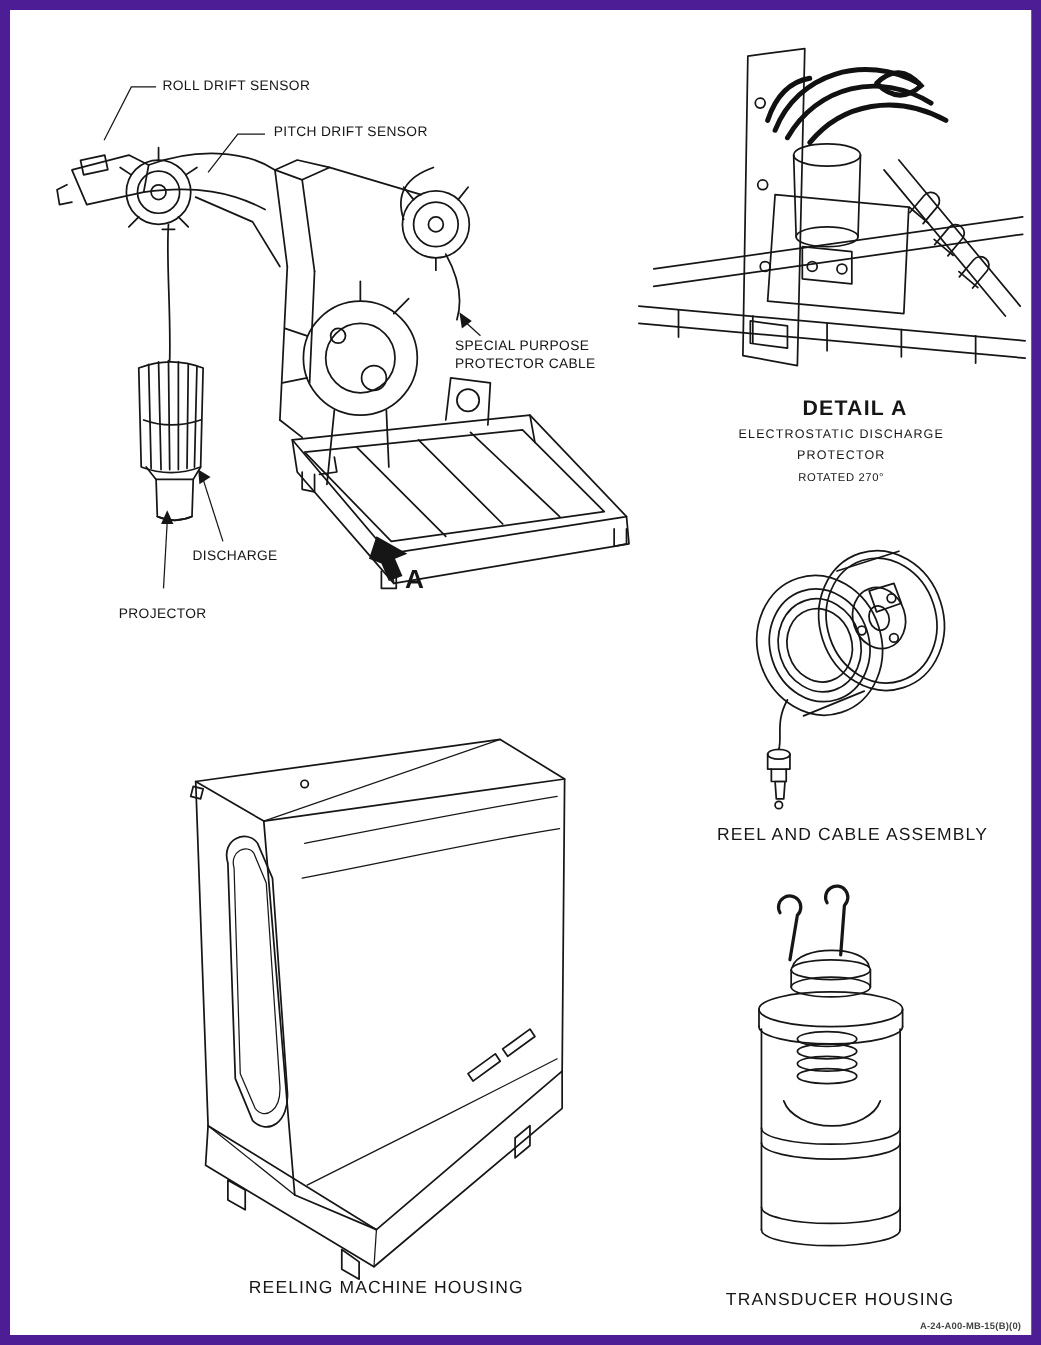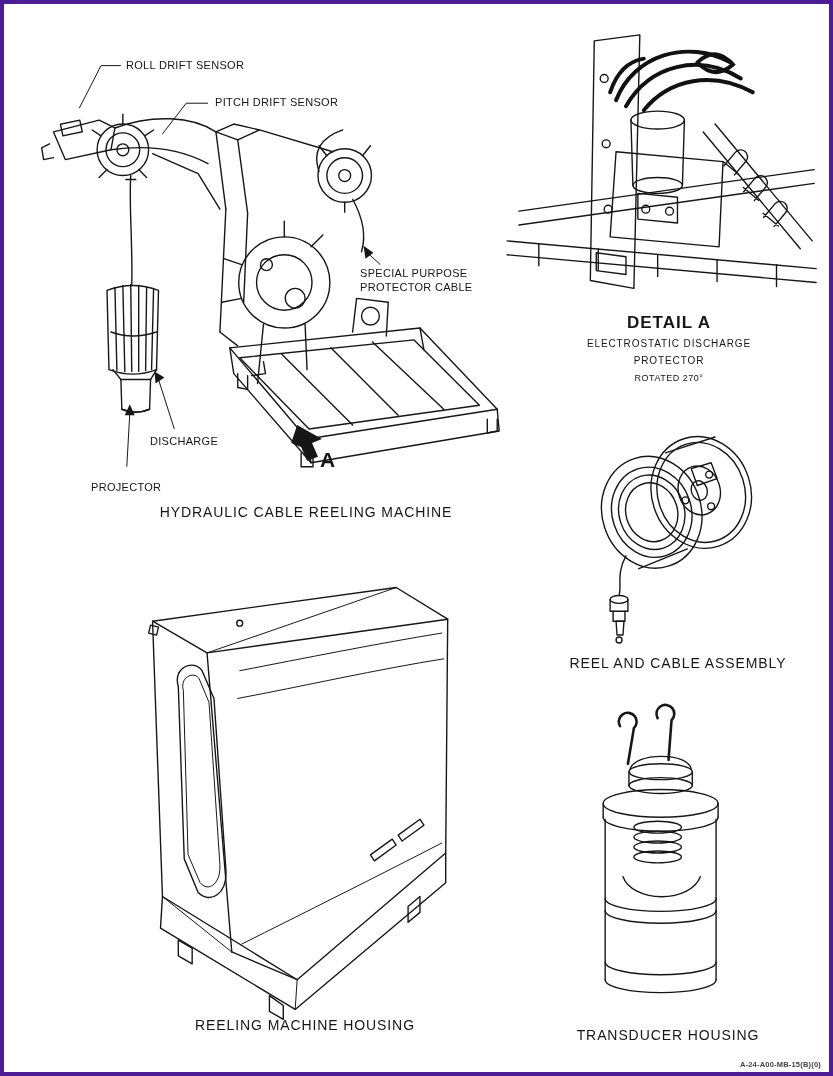--- a/index.html
+++ b/index.html
@@ -2,42 +2,42 @@
 <html><head>
 <meta charset="utf-8">
 <style>
   html, body { margin: 0; padding: 0; background: #e8e8e8; }
   .page {
     position: relative;
     width: 833px;
     height: 1076px;
     margin: 0 auto;
     background: #ffffff;
-    border: 4px solid #4c1d95;
+    border: 8px solid #4c1d95;
     box-sizing: border-box;
     overflow: hidden;
     font-family: "Liberation Sans", sans-serif;
     color: #161616;
   }
   .art { position: absolute; left: 0; top: 0; }
   .label {
     position: absolute;
     font-size: 11px;
     letter-spacing: .3px;
     white-space: nowrap;
     line-height: 14px;
   }
   .caption {
     position: absolute;
     transform: translateX(-50%);
     font-size: 14px;
     letter-spacing: .9px;
     white-space: nowrap;
   }
-  .detail-title { font-weight: bold; font-size: 17px; letter-spacing: 1px; }
+  .detail-title { font-weight: bold; font-size: 17px; letter-spacing: 1px; margin-left: 11px; }
   .subcap { font-size: 10px; }
   .smallnote { font-size: 9px; letter-spacing: .5px; }
   .marker-a {
     position: absolute;
     font-weight: bold;
     font-size: 21px;
     letter-spacing: 0;
   }
   .footer-code {
     position: absolute;
@@ -257,21 +257,20 @@
     <span>SPECIAL PURPOSE</span><br>
     <span>PROTECTOR CABLE</span>
   </span>
 
   <span class="label" style="left:146px; top:430px">DISCHARGE</span>
 
   <span class="label" style="left:87px; top:476px">PROJECTOR</span>
 
   <span class="marker-a" style="left:316px; top:444px">A</span>
 
-  <span class="caption" style="left:302px; top:500px">HYDRAULIC CABLE REELING MACHINE</span>
 
   <span class="caption detail-title" style="left:665px; top:309px">DETAIL A</span>
 
   <span class="caption subcap" style="left:665px; top:334px">ELECTROSTATIC DISCHARGE</span>
 
   <span class="caption subcap" style="left:665px; top:351px">PROTECTOR</span>
 
   <span class="caption smallnote" style="left:665px; top:369px">ROTATED 270°</span>
 
   <span class="caption" style="left:674px; top:651px">REEL AND CABLE ASSEMBLY</span>

